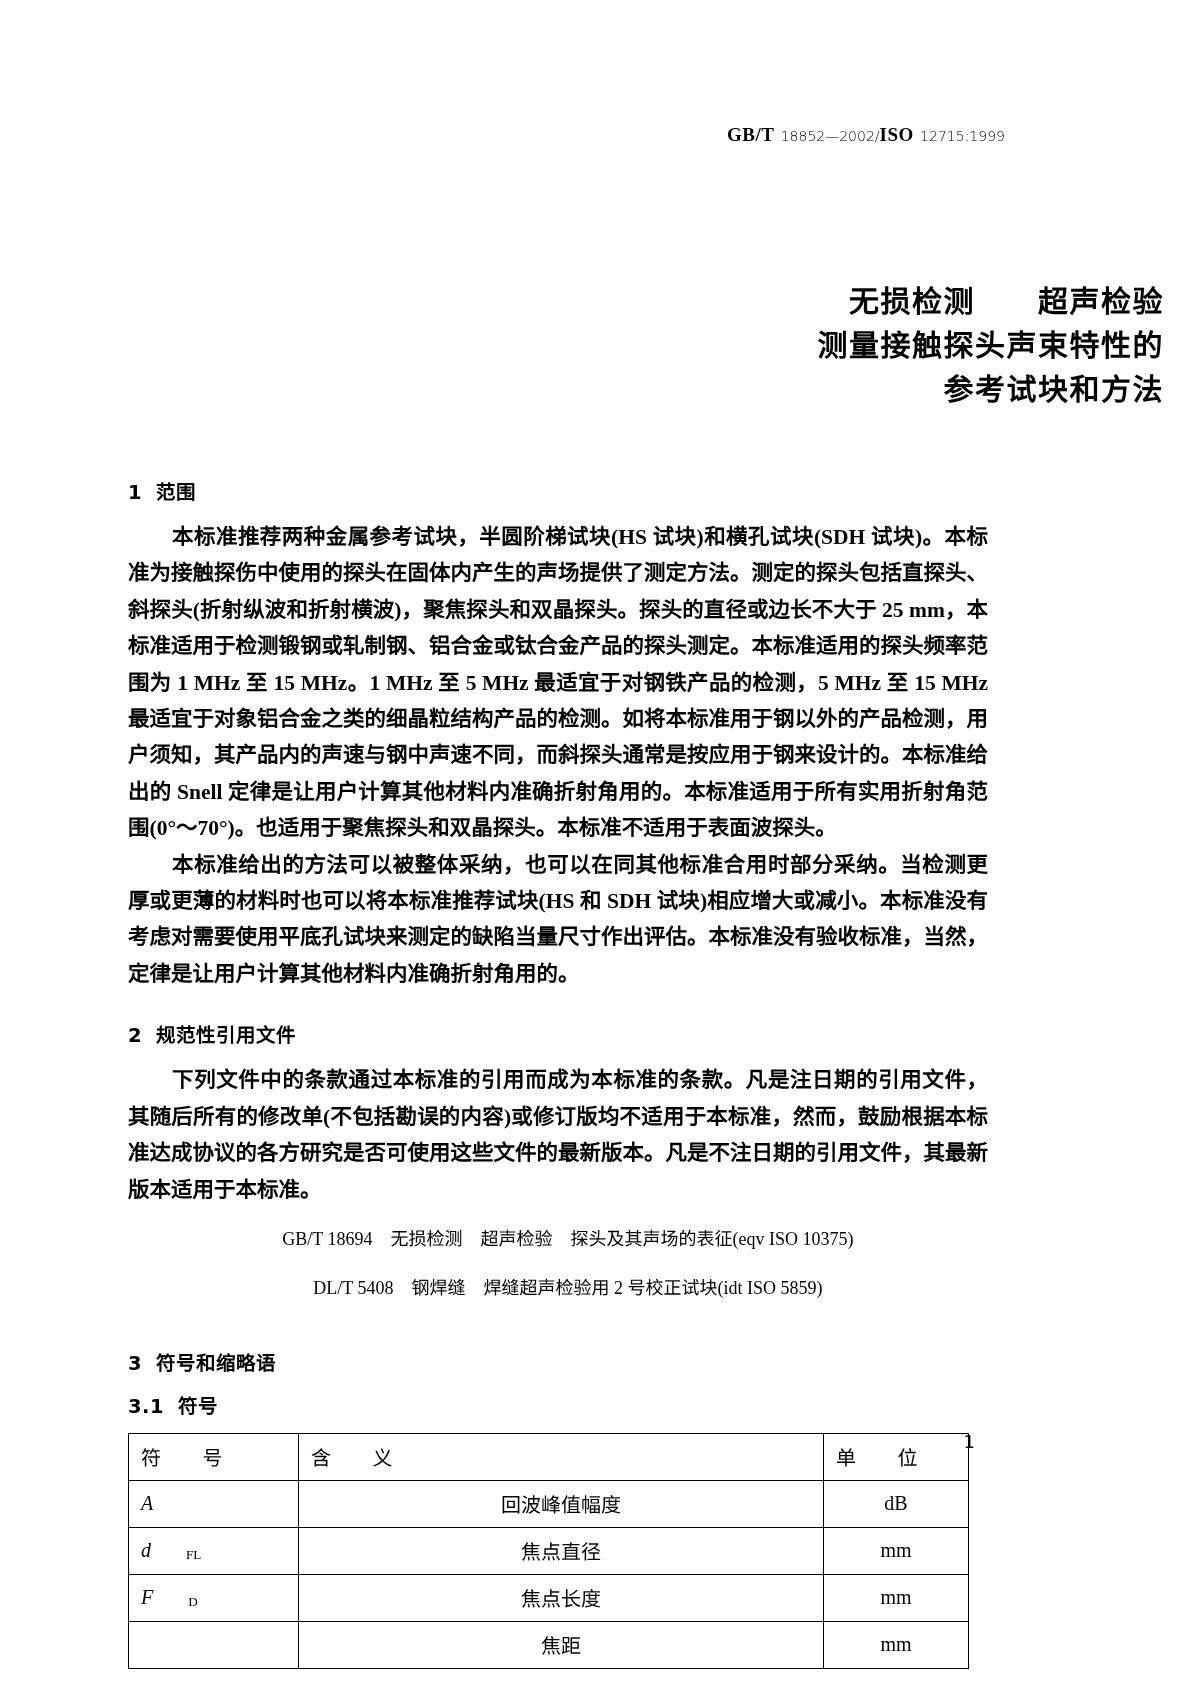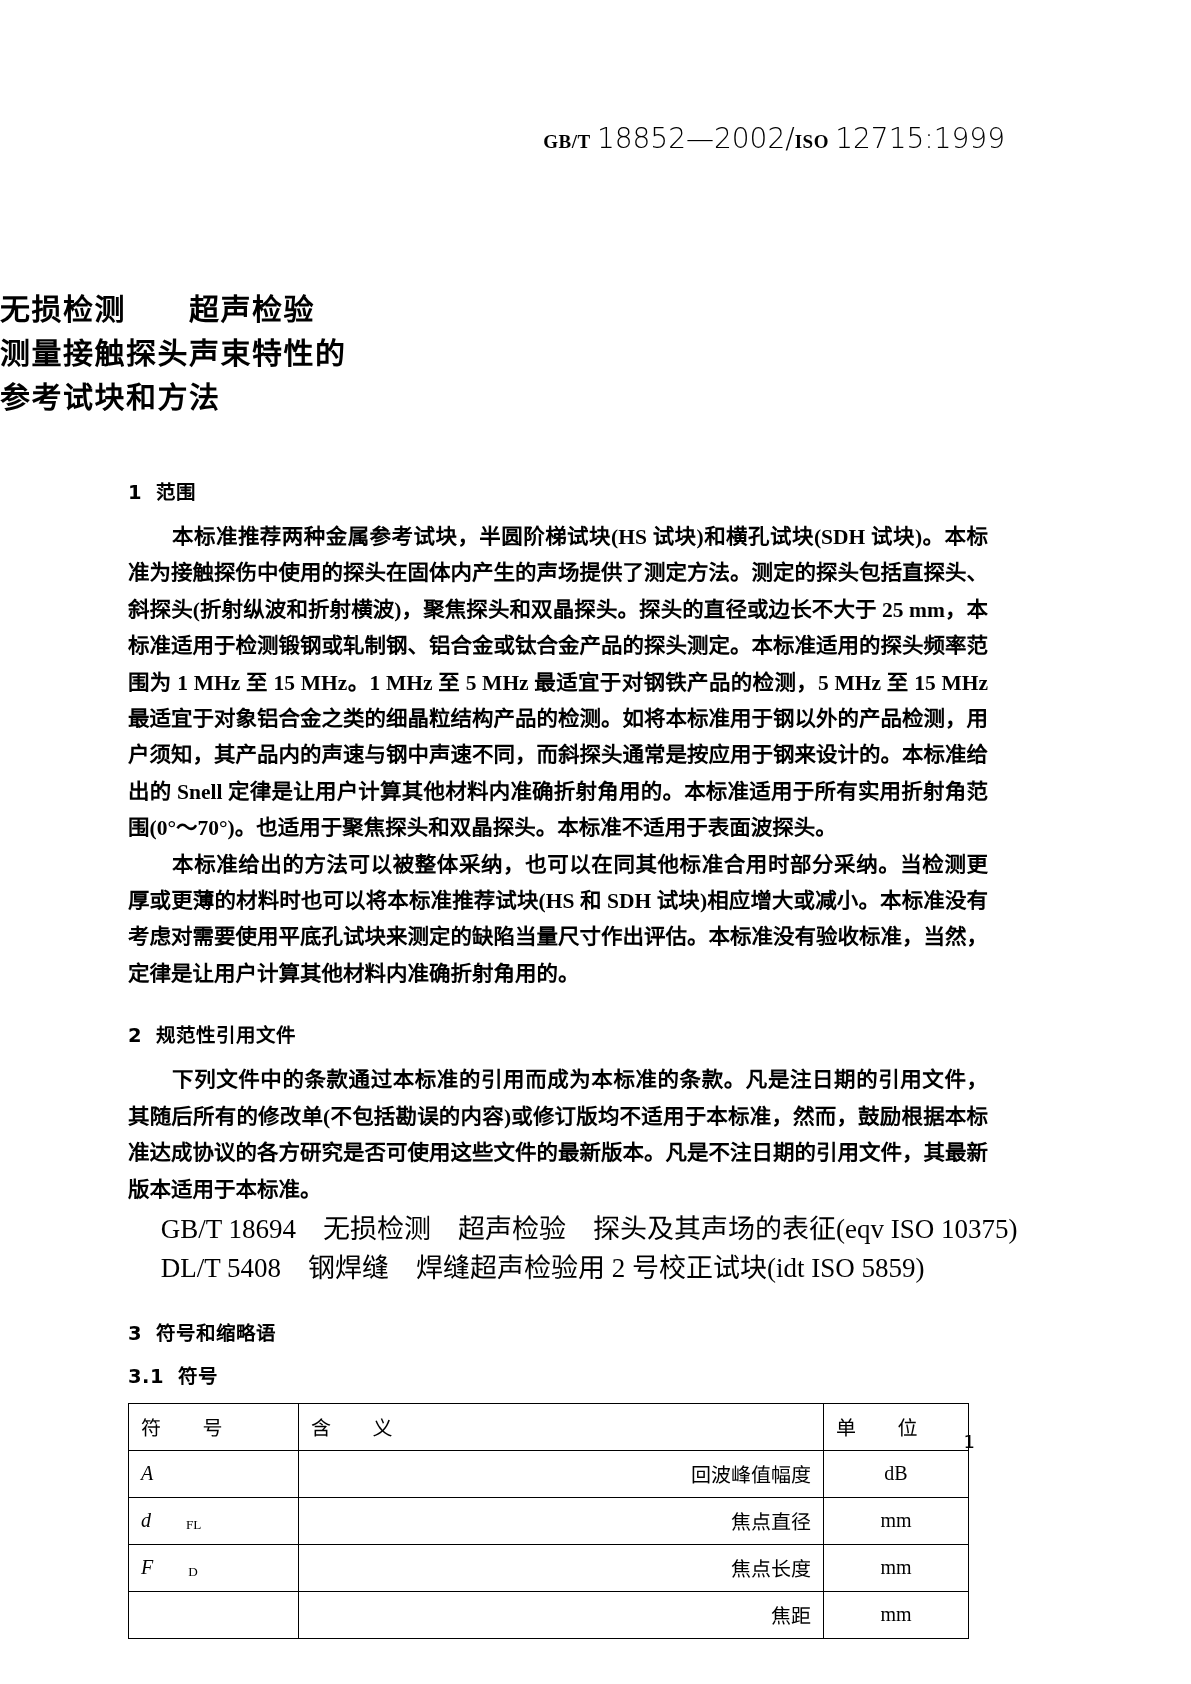--- a/index.html
+++ b/index.html
@@ -36,30 +36,30 @@
   }
   .header .sc {
     font-family: "Liberation Serif", serif;
     font-weight: bold;
     font-size: 19px;
     letter-spacing: 0.5px;
   }
   .header .num {
     font-family: "DejaVu Sans", sans-serif;
     font-weight: 300;
-    font-size: 28px;
+    font-size: 14px;
     letter-spacing: 0px;
   }
   
   .title-block {
     position: absolute;
-    top: 288px;
+    top: 280px;
     left: 0;
     width: 1164px;
-    text-align: left;
+    text-align: right;
   }
   .title-line {
     font-family: "DejaVu Sans", sans-serif;
     font-weight: bold;
     font-size: 30px;
     line-height: 44px;
     letter-spacing: 1.5px;
   }
   
   .content {
@@ -85,27 +85,28 @@
     font-size: 21.5px;
     line-height: 36.4px;
     text-align: justify;
     text-justify: inter-character;
     letter-spacing: 0px;
     font-family: "Liberation Serif", "DejaVu Serif", serif;
     font-weight: bold;
   }
   p.body.indent { text-indent: 2.05em; }
   .ref-line {
-    margin: 3px;
-    padding: 0;
-    font-size: 27px;
+    margin: 13px;
+    padding: 0;
+    font-size: 18px;
     line-height: 36.4px;
     text-indent: 1.1em;
     font-family: "Liberation Serif", serif;
     white-space: nowrap;
+    text-align: center;
   }
   .sp { display: inline-block; width: 0.3em; }
   
   .table-caption {
     text-align: center;
     font-family: "DejaVu Sans", sans-serif;
     font-weight: bold;
     font-size: 20px;
     letter-spacing: 0.5px;
     margin-top: 21px;
@@ -126,21 +127,21 @@
     font-family: "Liberation Serif", "DejaVu Serif", serif;
   }
   table.symbols th {
     text-align: left;
     letter-spacing: 0.5px;
   }
   table.symbols col.c1 { width: 170px; }
   table.symbols col.c2 { width: 525px; }
   table.symbols col.c3 { width: 145px; }
   td.sym { text-align: left; font-style: italic; font-family: "Liberation Serif", serif; padding-left: 16px;}
-  td.mean { text-align: right; padding-left: 18px; }
+  td.mean { text-align: center; padding-left: 18px; }
   td.unit { text-align: center; font-family: "Liberation Serif", serif; }
   sub.small { font-size: 0.66em; font-style: normal; vertical-align: -0.18em; margin-left: 35px; }
   
   .pagenum {
     position: absolute;
     bottom: 232px;
     left: 0;
     width: 975px;
     text-align: right;
     font-family: "DejaVu Sans", sans-serif;

